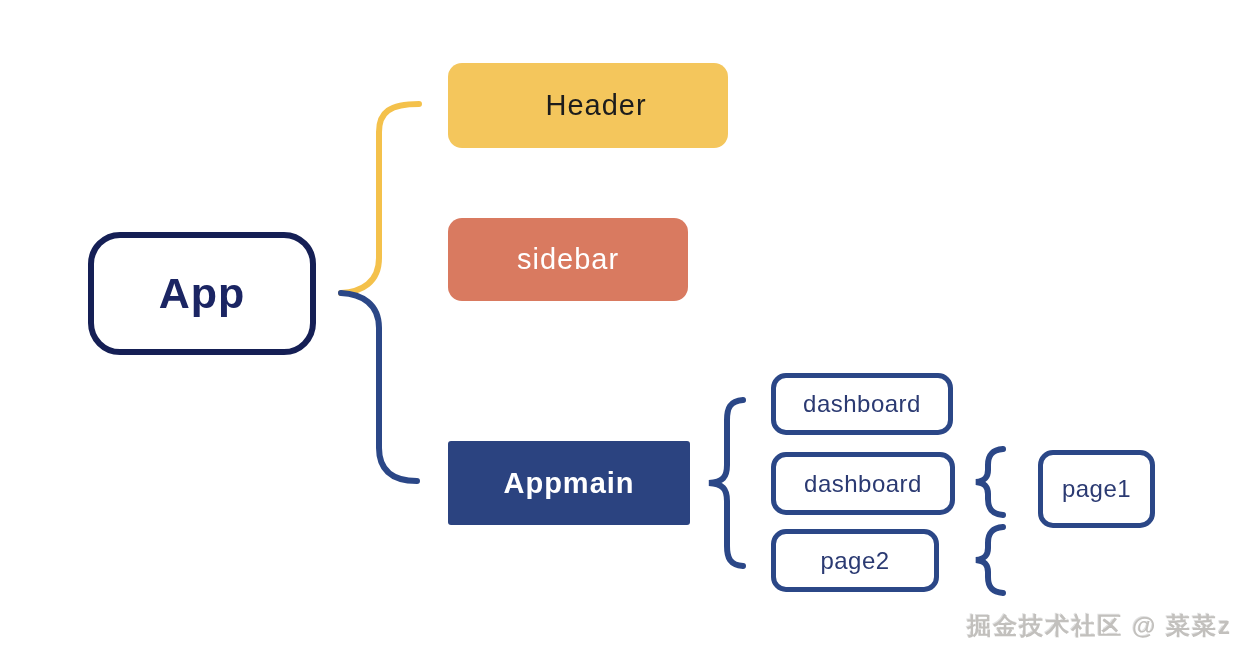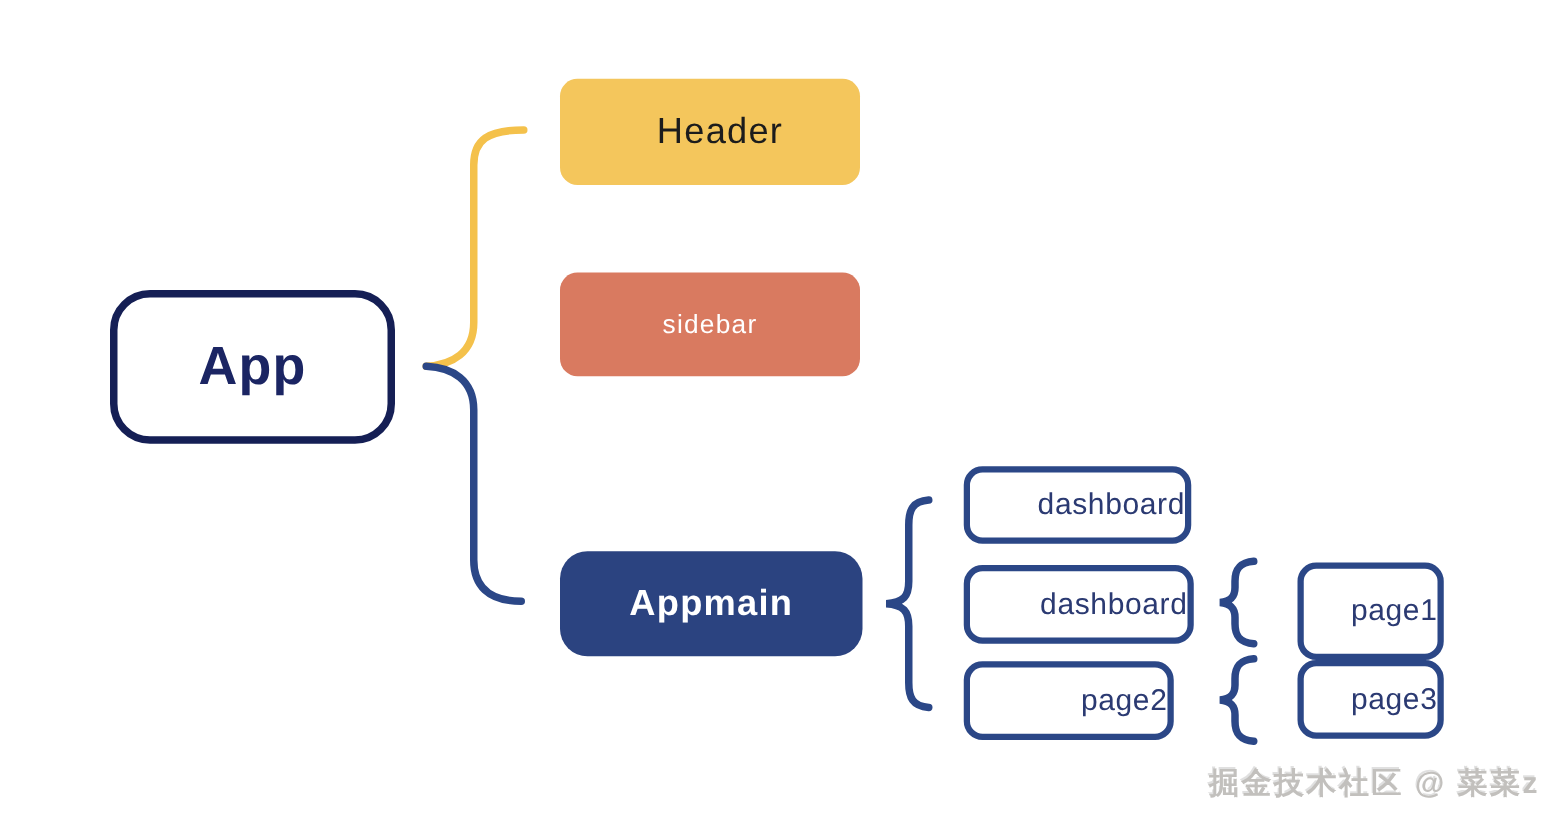--- a/index.html
+++ b/index.html
@@ -35,56 +35,55 @@
     left: 88px; top: 232px; width: 228px; height: 123px;
     background: #ffffff;
     border: 6px solid #151f55;
     border-radius: 32px;
     color: #1b2563;
     font-size: 43px;
     font-weight: 700;
     letter-spacing: 1px;
   }
   .n-header {
-    left: 448px; top: 63px; width: 240px; height: 85px;
+    left: 448px; top: 63px; width: 280px; height: 85px;
     background: #f4c65c;
     border-radius: 14px;
     color: #1c1c1c;
     font-size: 29px;
     font-weight: 500;
     letter-spacing: 1px;
     padding-left: 16px;
   }
   .n-sidebar {
     left: 448px; top: 218px; width: 240px; height: 83px;
     background: #d97a60;
     border-radius: 14px;
     color: #ffffff;
-    font-size: 21px;
+    font-size: 29px;
     font-weight: 500;
     letter-spacing: 1px;
   }
   .n-appmain {
     left: 448px; top: 441px; width: 242px; height: 84px;
     background: #2b4380;
-    border-radius: 22px;
+    border-radius: 3px;
     color: #ffffff;
     font-size: 29px;
     font-weight: 600;
     letter-spacing: 1px;
   }
   .n-child {
     background: #ffffff;
     border: 5px solid #2b4787;
     border-radius: 15px;
     color: #2b3a72;
     font-size: 24px;
     font-weight: 500;
     letter-spacing: 0.5px;
-    justify-content: flex-end;
   }
   .n-dashboard { left: 771px; top: 373px; width: 182px; height: 62px; }
   .n-workplat  { left: 771px; top: 452px; width: 184px; height: 63px; }
   .n-page2     { left: 771px; top: 529px; width: 168px; height: 63px; }
   .n-page1     { left: 1038px; top: 450px; width: 117px; height: 78px; }
   .n-page3     { left: 1038px; top: 528px; width: 117px; height: 63px; }
   .watermark {
     position: absolute;
     right: 16px;
     bottom: 12px;
@@ -139,19 +138,16 @@
   </div>
 
   <div class="node n-child n-page2">
     <span>page2</span>
   </div>
 
   <div class="node n-child n-page1">
     <span>page1</span>
   </div>
 
-  <div class="node n-child n-page3">
-    <span>page3</span>
-  </div>
 
   <div class="watermark">掘金技术社区 @ 菜菜z</div>
 
 </div>
 
 </body></html>

